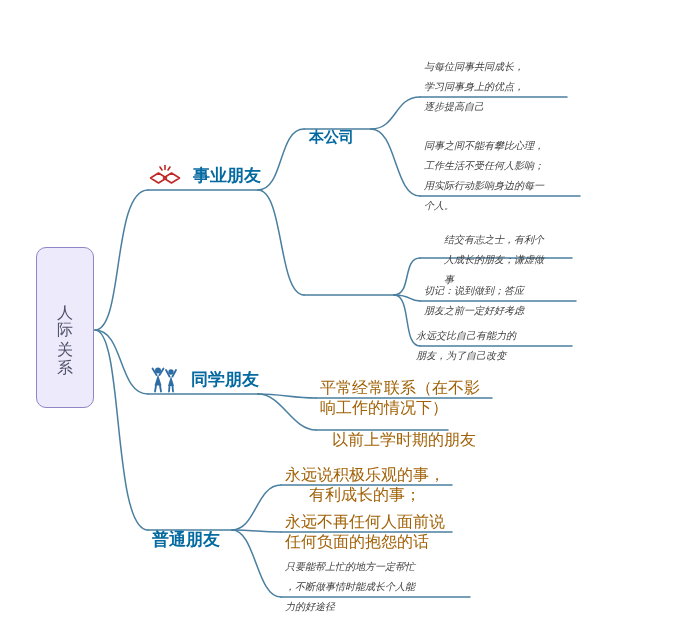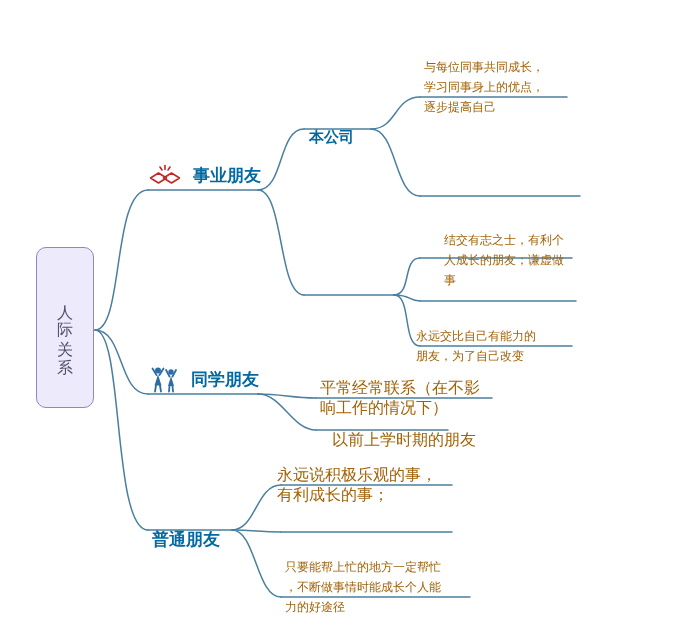--- a/index.html
+++ b/index.html
@@ -5,21 +5,21 @@
   html,body{margin:0;padding:0;background:#fff;}
   .canvas{
     position:relative;width:700px;height:630px;background:#ffffff;
     font-family:"Liberation Sans",sans-serif;overflow:hidden;
   }
   .lines{position:absolute;left:0;top:0;}
   .topic{position:absolute;white-space:pre-line;color:#0369a1;}
   .branch{display:flex;align-items:center;gap:12px;}
   .l1{font-size:17px;font-weight:bold;line-height:24px;}
   .l2{font-size:15px;font-weight:bold;line-height:20px;}
-  .leaf14{font-size:12px;line-height:20px;color:#a16207;}
+  .leaf14{font-size:10px;line-height:20px;color:#404040;font-style:italic;}
   .leaf16{font-size:16px;line-height:20px;color:#a16207;}
   .root{
     position:absolute;left:36px;top:247px;width:58px;height:161px;
     background:#eceafb;border:1.5px solid #8f85c7;border-radius:10px;
     display:flex;align-items:center;justify-content:center;box-sizing:border-box;
   }
   .root span{
     writing-mode:vertical-rl;text-orientation:upright;
     font-size:16px;letter-spacing:18px;color:#50506a;line-height:1;
   }
@@ -92,28 +92,38 @@
   <div class="topic l2" style="left:309px;top:107px;">
     <span>本公司</span>
   </div>
 
   <div class="topic leaf14" style="left:424px;top:37px;">
     <span>与每位同事共同成长，
 学习同事身上的优点，
 逐步提高自己</span>
   </div>
 
+  <div class="topic leaf14" style="left:424px;top:116px;">
+    <span>同事之间不能有攀比心理，
+工作生活不受任何人影响；
+用实际行动影响身边的每一
+个人。</span>
+  </div>
 
 
   <div class="topic leaf14" style="left:444px;top:198px;margin-top:12px;">
     <span>结交有志之士，有利个
 人成长的朋友；谦虚做
 事</span>
   </div>
 
+  <div class="topic leaf14" style="left:424px;top:261px;">
+    <span>切记：说到做到；答应
+朋友之前一定好好考虑</span>
+  </div>
 
   <div class="topic leaf14" style="left:416px;top:306px;">
     <span>永远交比自己有能力的
 朋友，为了自己改变</span>
   </div>
 
   <div class="topic branch" style="left:149px;top:366px;text-align:center;">
     <svg class="icon" width="30" height="27" viewBox="0 0 30 27">
       <g stroke="#2e6da4" stroke-width="1.8" stroke-linecap="round" fill="none">
         <circle cx="9" cy="4.5" r="3" fill="#2e6da4" stroke="none"></circle>
@@ -139,25 +149,29 @@
   </div>
 
   <div class="topic leaf16" style="left:332px;top:410px;">
     <span>以前上学时期的朋友</span>
   </div>
 
   <div class="topic l1" style="left:152px;top:504px;">
     <span>普通朋友</span>
   </div>
 
-  <div class="topic leaf16" style="left:277px;top:445px;">
+  <div class="topic leaf16" style="left:285px;top:445px;text-align:center;">
     <span>永远说积极乐观的事，
 有利成长的事；</span>
   </div>
 
+  <div class="topic leaf16" style="left:285px;top:492px;">
+    <span>永远不再任何人面前说
+任何负面的抱怨的话</span>
+  </div>
 
   <div class="topic leaf14" style="left:285px;top:537px;">
     <span>只要能帮上忙的地方一定帮忙
 ，不断做事情时能成长个人能
 力的好途径</span>
   </div>
 
 </div>
 
 </body></html>

